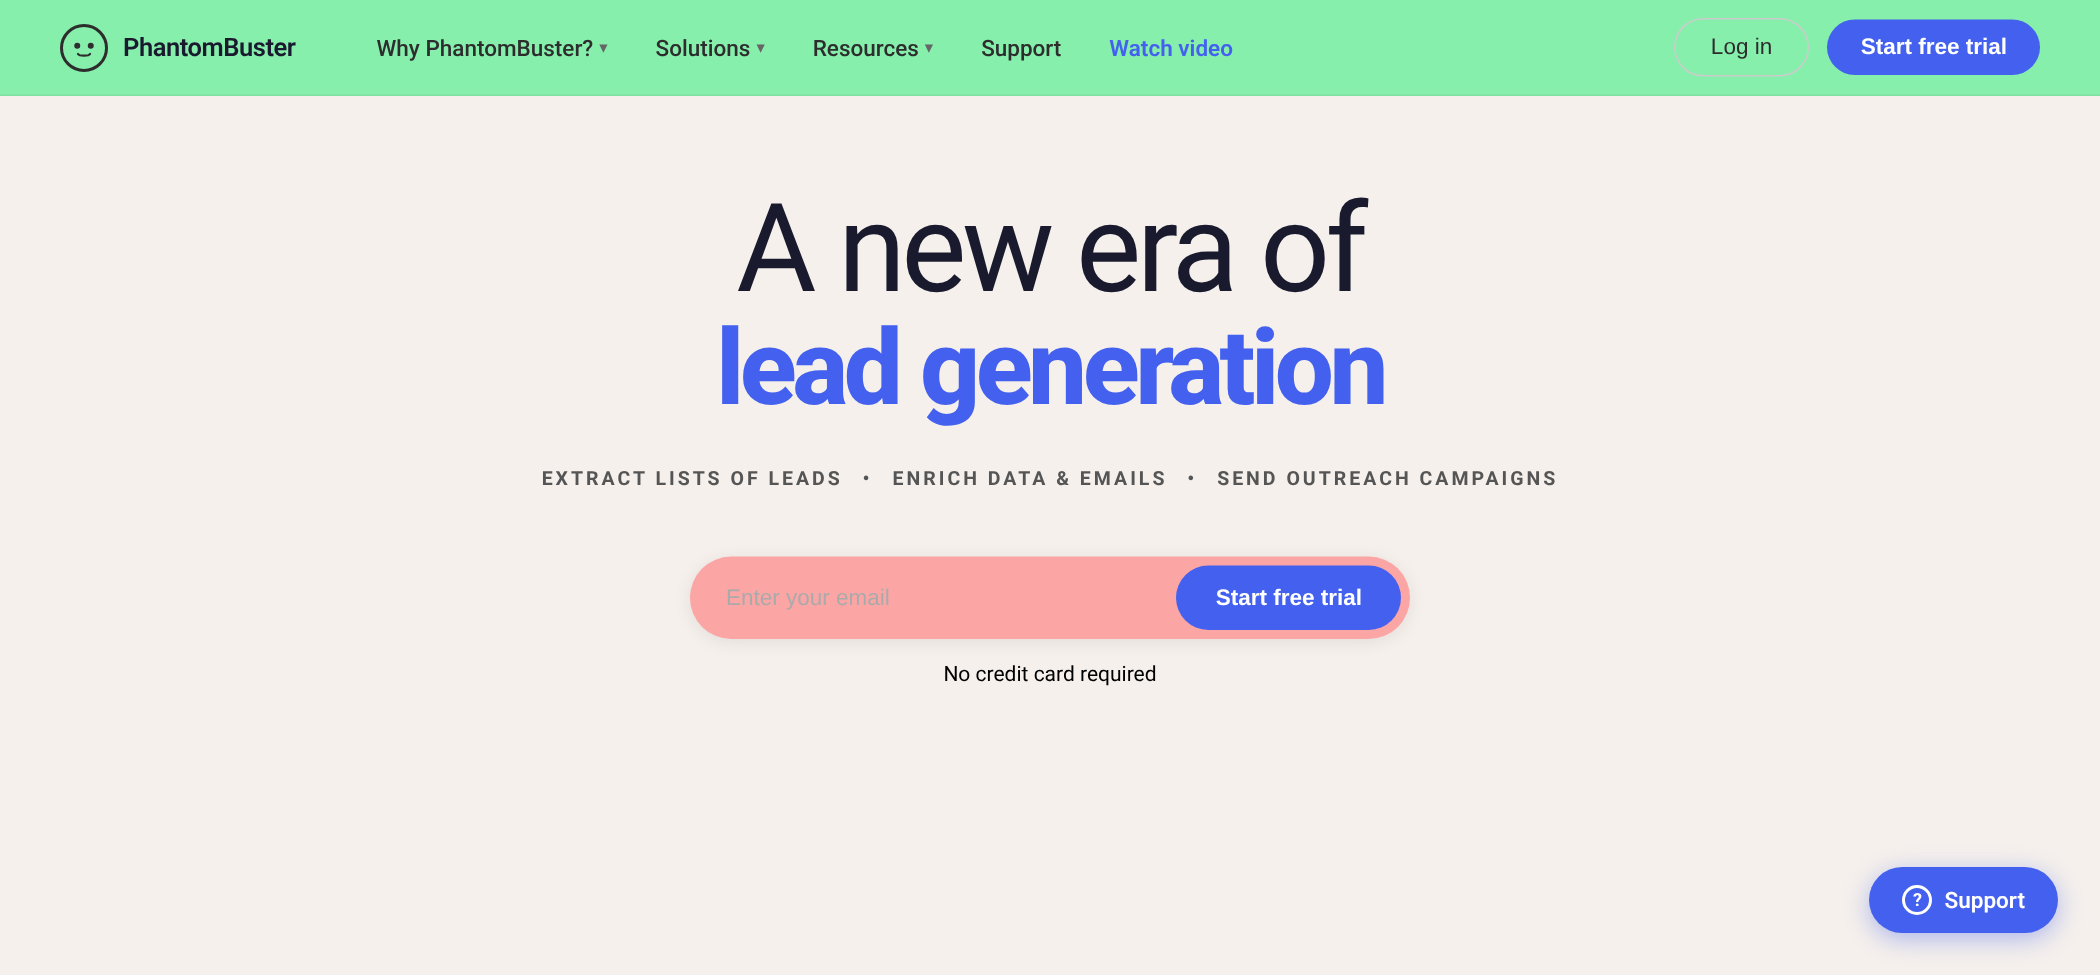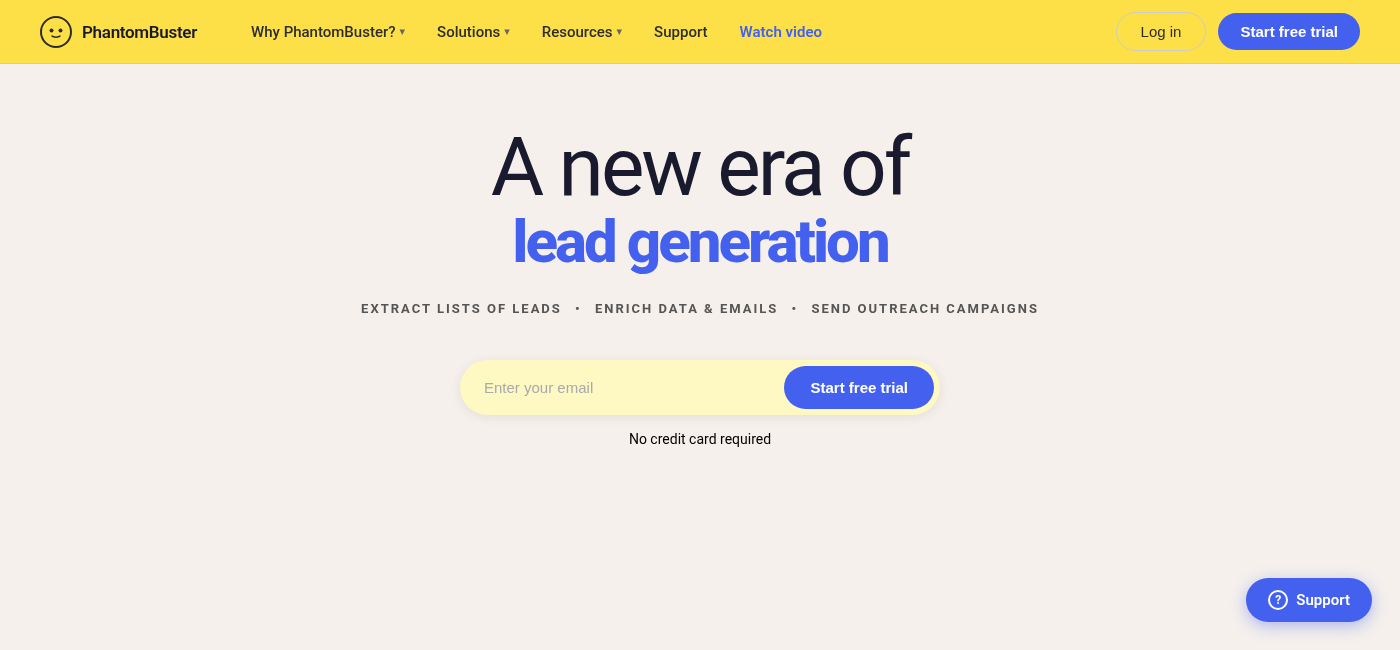--- a/index.html
+++ b/index.html
@@ -17,21 +17,21 @@
       position: relative;
     }
 
     
     nav {
       display: flex;
       align-items: center;
       justify-content: space-between;
       padding: 0 40px;
       height: 64px;
-      background-color: #fde047;
+      background-color: #86efac;
       border-bottom: 1px solid rgba(0,0,0,0.06);
     }
 
     .nav-left {
       display: flex;
       align-items: center;
       gap: 40px;
     }
 
     .logo-area {
@@ -122,21 +122,21 @@
 
     .hero-title-line1 {
       font-size: 82px;
       font-weight: 400;
       color: #1a1a2e;
       line-height: 1.05;
       letter-spacing: -3px;
     }
 
     .hero-title-line2 {
-      font-size: 60px;
+      font-size: 70px;
       font-weight: 800;
       color: #4361ee;
       line-height: 1.05;
       letter-spacing: -3px;
       margin-bottom: 28px;
     }
 
     .hero-subtitle {
       font-size: 13px;
       font-weight: 700;
@@ -147,21 +147,21 @@
     }
 
     .hero-subtitle span.dot {
       margin: 0 8px;
       color: #555;
     }
 
     .email-form {
       display: flex;
       align-items: center;
-      background: #fef9c3;
+      background: #fca5a5;
       border-radius: 50px;
       box-shadow: 0 2px 12px rgba(0,0,0,0.08);
       padding: 6px 6px 6px 24px;
       width: 480px;
       margin-bottom: 16px;
     }
 
     .email-input {
       flex: 1;
       border: none;

